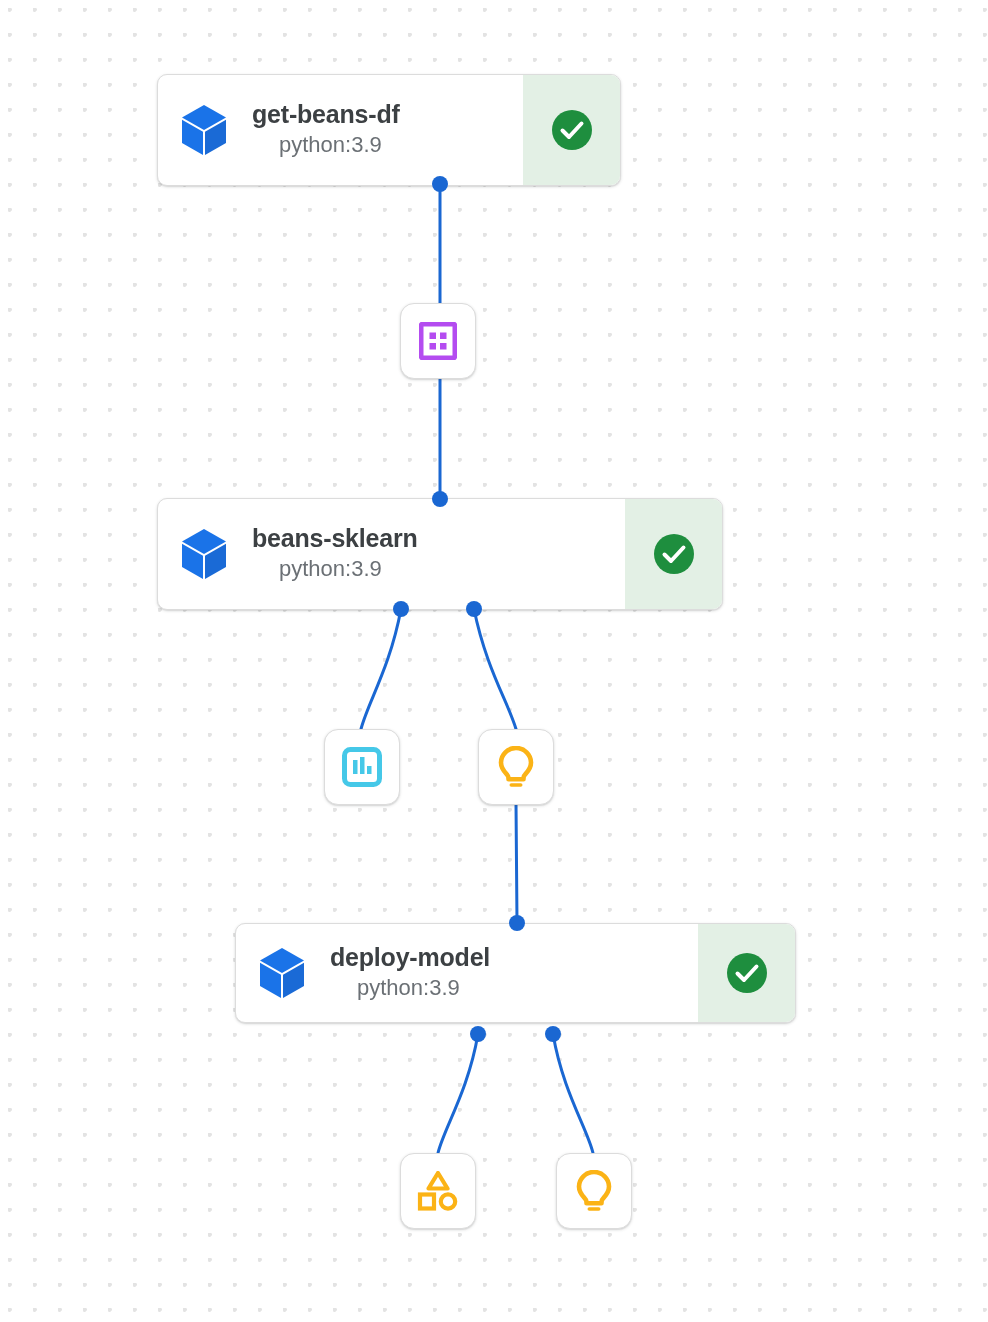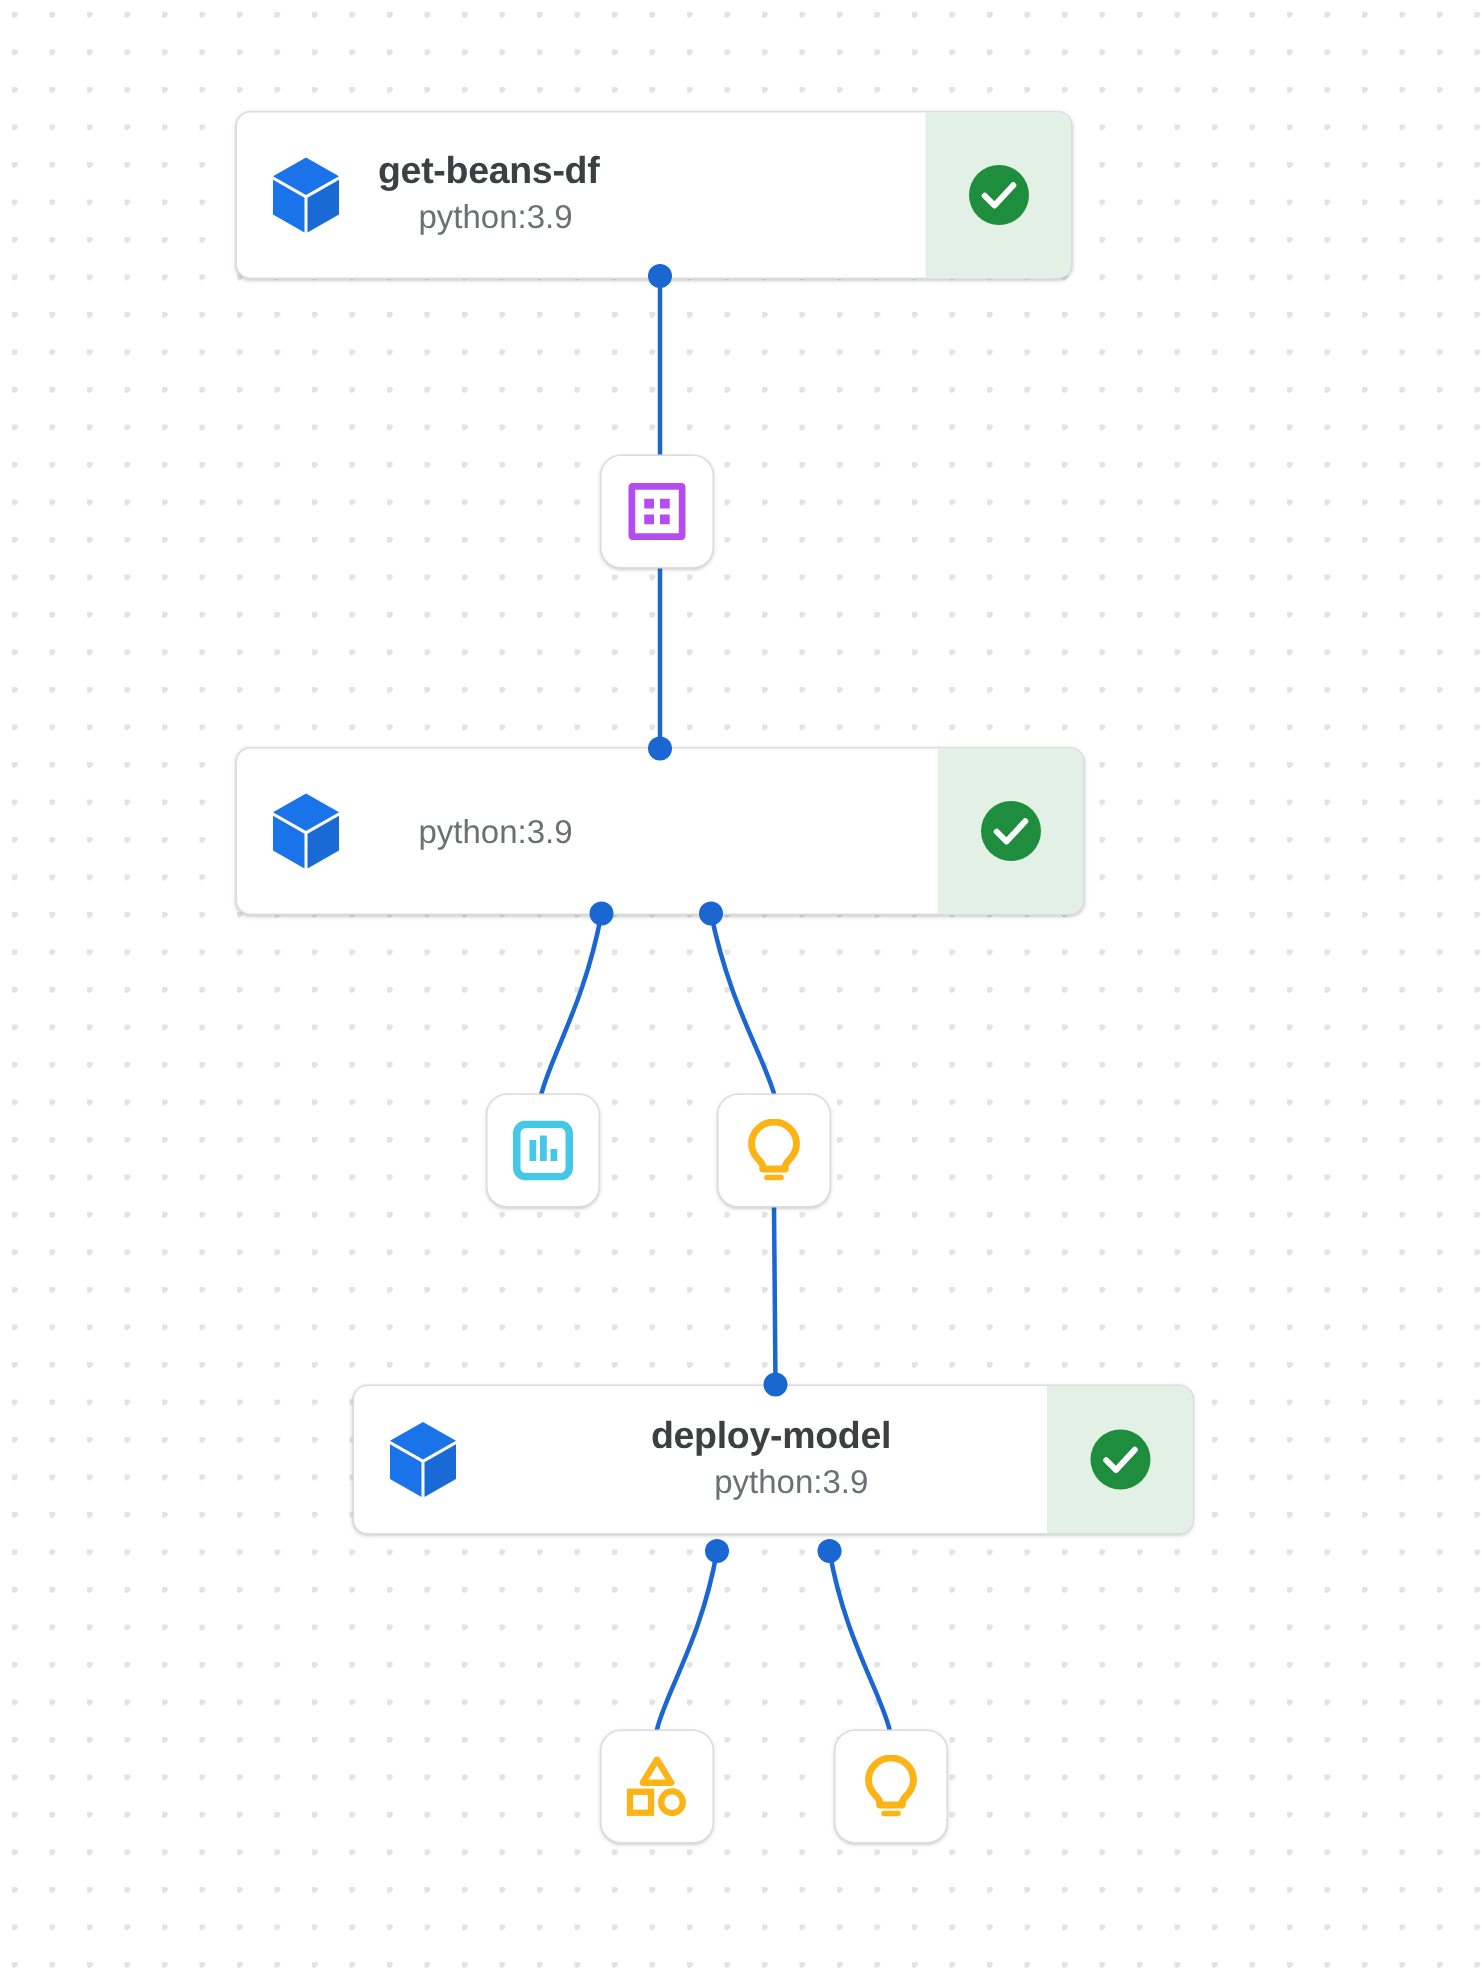--- a/index.html
+++ b/index.html
@@ -109,21 +109,21 @@
       <path d="M 440 184 L 440 303"></path>
       <path d="M 440 379 L 440 499"></path>
       <path d="M 401 609 C 390 668 368 702 361 729"></path>
       <path d="M 474 609 C 486 668 508 702 516 729"></path>
       <path d="M 516 803 L 517 923"></path>
       <path d="M 478 1034 C 468 1092 444 1128 438 1153"></path>
       <path d="M 553 1034 C 563 1092 587 1128 593 1153"></path>
     </g>
   </svg>
 
-  <div class="node" style="left:157px; top:74px; width:558px; height:112px;">
+  <div class="node" style="left:157px; top:74px; width:464px; height:112px;">
     <div class="node-icon-wrap">
       <svg width="50" height="54" viewBox="0 0 50 54">
         <polygon points="25,2 47,14.5 25,27 3,14.5" fill="#1a73e8"></polygon>
         <polygon points="3,16.8 24,28.8 24,52 3,40" fill="#1a73e8"></polygon>
         <polygon points="47,16.8 26,28.8 26,52 47,40" fill="#1a6ad6"></polygon>
       </svg>
     </div>
     <div class="node-body">
       <div class="node-title">get-beans-df</div>
       <div class="node-subtitle">python:3.9</div>
@@ -138,31 +138,32 @@
 
   <div class="node" style="left:157px; top:498px; width:566px; height:112px;">
     <div class="node-icon-wrap">
       <svg width="50" height="54" viewBox="0 0 50 54">
         <polygon points="25,2 47,14.5 25,27 3,14.5" fill="#1a73e8"></polygon>
         <polygon points="3,16.8 24,28.8 24,52 3,40" fill="#1a73e8"></polygon>
         <polygon points="47,16.8 26,28.8 26,52 47,40" fill="#1a6ad6"></polygon>
       </svg>
     </div>
     <div class="node-body">
+      <div class="node-title">beans-sklearn</div>
       <div class="node-subtitle">python:3.9</div>
     </div>
     <div class="node-status">
       <svg width="46" height="46" viewBox="0 0 46 46">
         <circle cx="23" cy="23" r="20" fill="#1e8e3e"></circle>
         <path d="M13.5 23.5 L20 30 L32.5 16.5" fill="none" stroke="#ffffff" stroke-width="4" stroke-linecap="round" stroke-linejoin="round"></path>
       </svg>
     </div>
   </div>
 
-  <div class="node" style="left:235px; top:923px; width:561px; height:100px;text-align:center;">
+  <div class="node" style="left:235px; top:923px; width:561px; height:100px;">
     <div class="node-icon-wrap">
       <svg width="50" height="54" viewBox="0 0 50 54">
         <polygon points="25,2 47,14.5 25,27 3,14.5" fill="#1a73e8"></polygon>
         <polygon points="3,16.8 24,28.8 24,52 3,40" fill="#1a73e8"></polygon>
         <polygon points="47,16.8 26,28.8 26,52 47,40" fill="#1a6ad6"></polygon>
       </svg>
     </div>
     <div class="node-body">
       <div class="node-title">deploy-model</div>
       <div class="node-subtitle">python:3.9</div>

